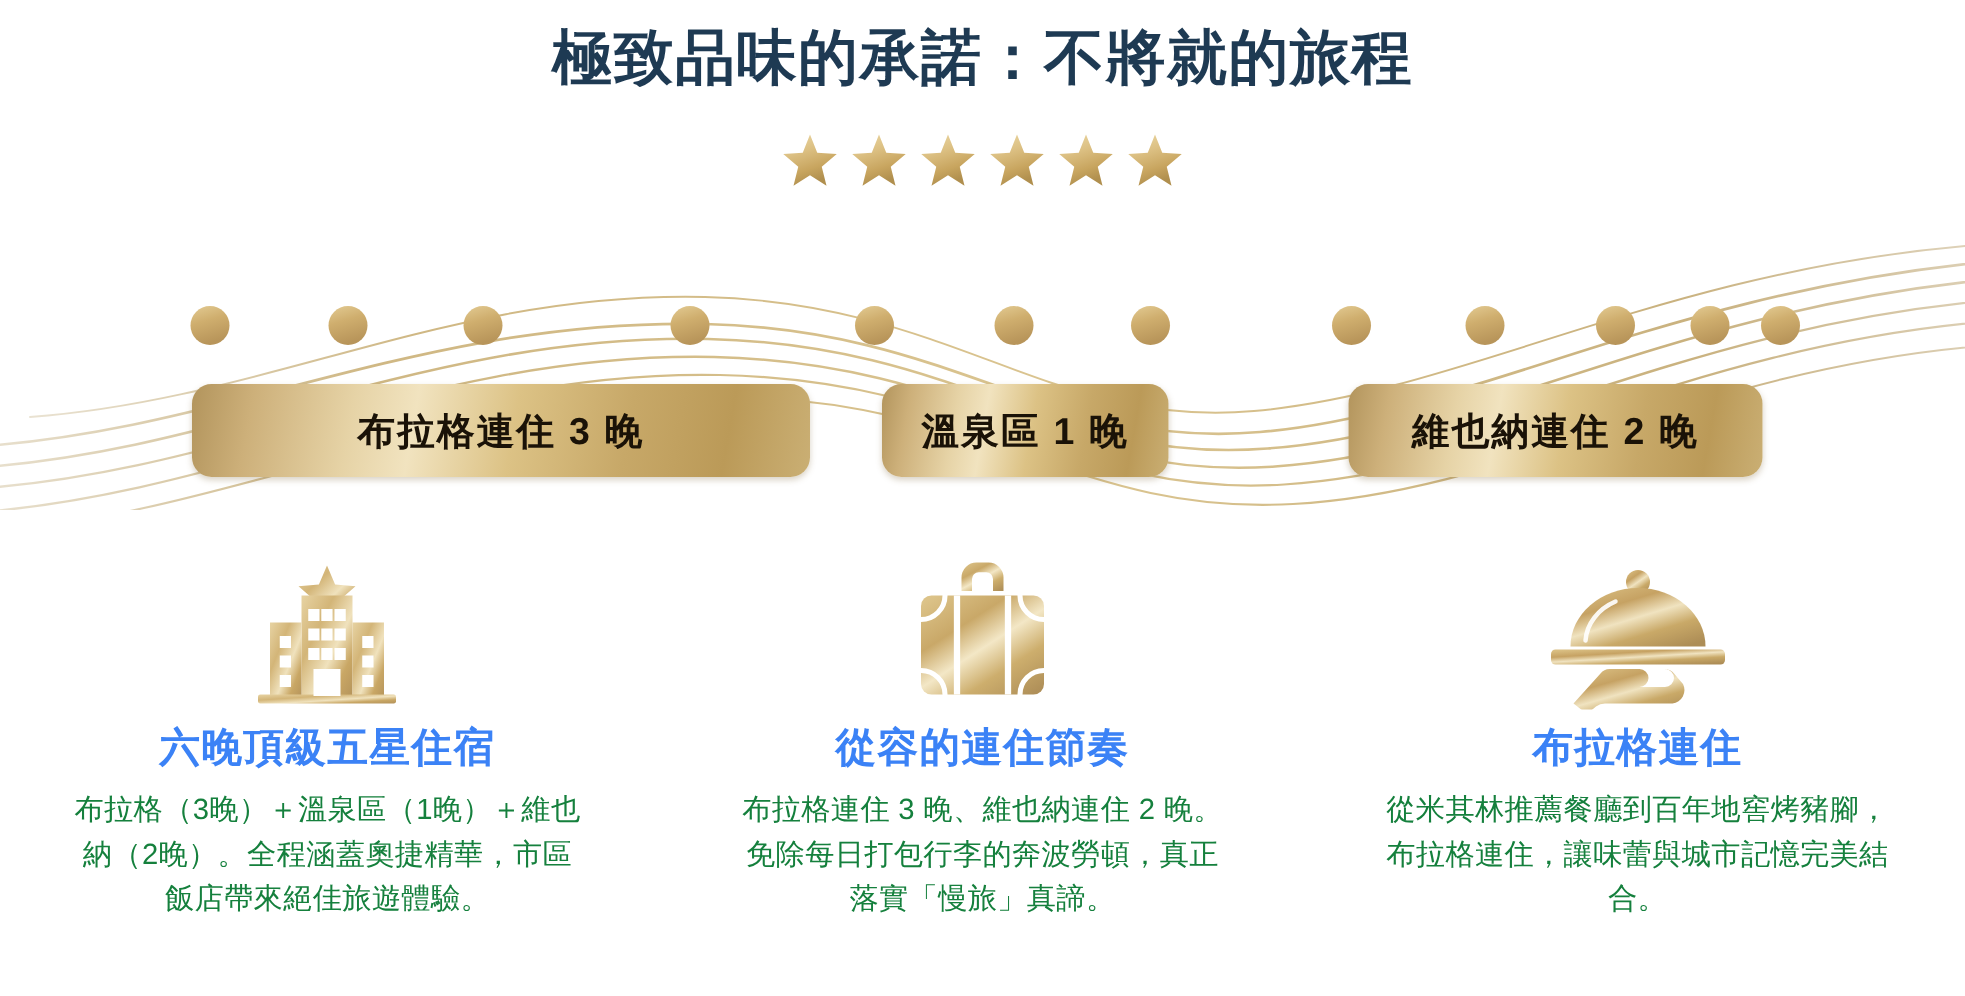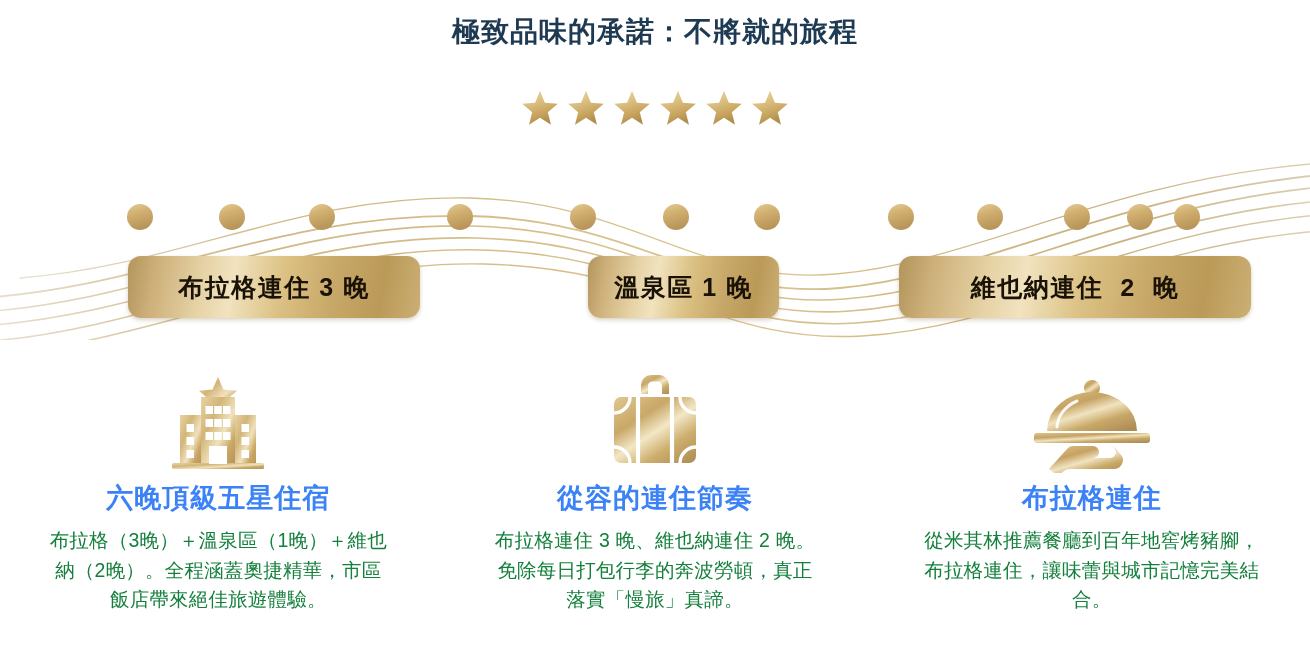--- a/index.html
+++ b/index.html
@@ -26,21 +26,21 @@
 
   
   .title-block {
     position: absolute;
     top: 14px;
     left: 0;
     width: 1310px;
     text-align: center;
   }
   .main-title {
-    font-size: 28px;
+    font-size: 40px;
     font-weight: bold;
     letter-spacing: 1px;
     color: #1e3a53;
     line-height: 1.25;
     margin: 0;
     white-space: nowrap;
   }
 
   
   .stars-row {
@@ -94,23 +94,23 @@
     align-items: center;
     justify-content: center;
   }
   .pill-label {
     font-size: 25px;
     font-weight: bold;
     color: #1a1207;
     letter-spacing: 1.5px;
     white-space: nowrap;
   }
-  #pill-0 { left: 128px; top: 96px; width: 292px; }
+  #pill-0 { left: 128px; top: 96px; width: 412px; }
   #pill-1 { left: 588px; top: 96px; width: 191px; }
-  #pill-2 { left: 899px; top: 96px; width: 352px; font-family: Liberation Mono, monospace; }
+  #pill-2 { left: 899px; top: 96px; width: 276px; }
 
   
   .features {
     position: absolute;
     top: 372px;
     left: 0;
     width: 1310px;
     height: 280px;
     display: flex;
   }

